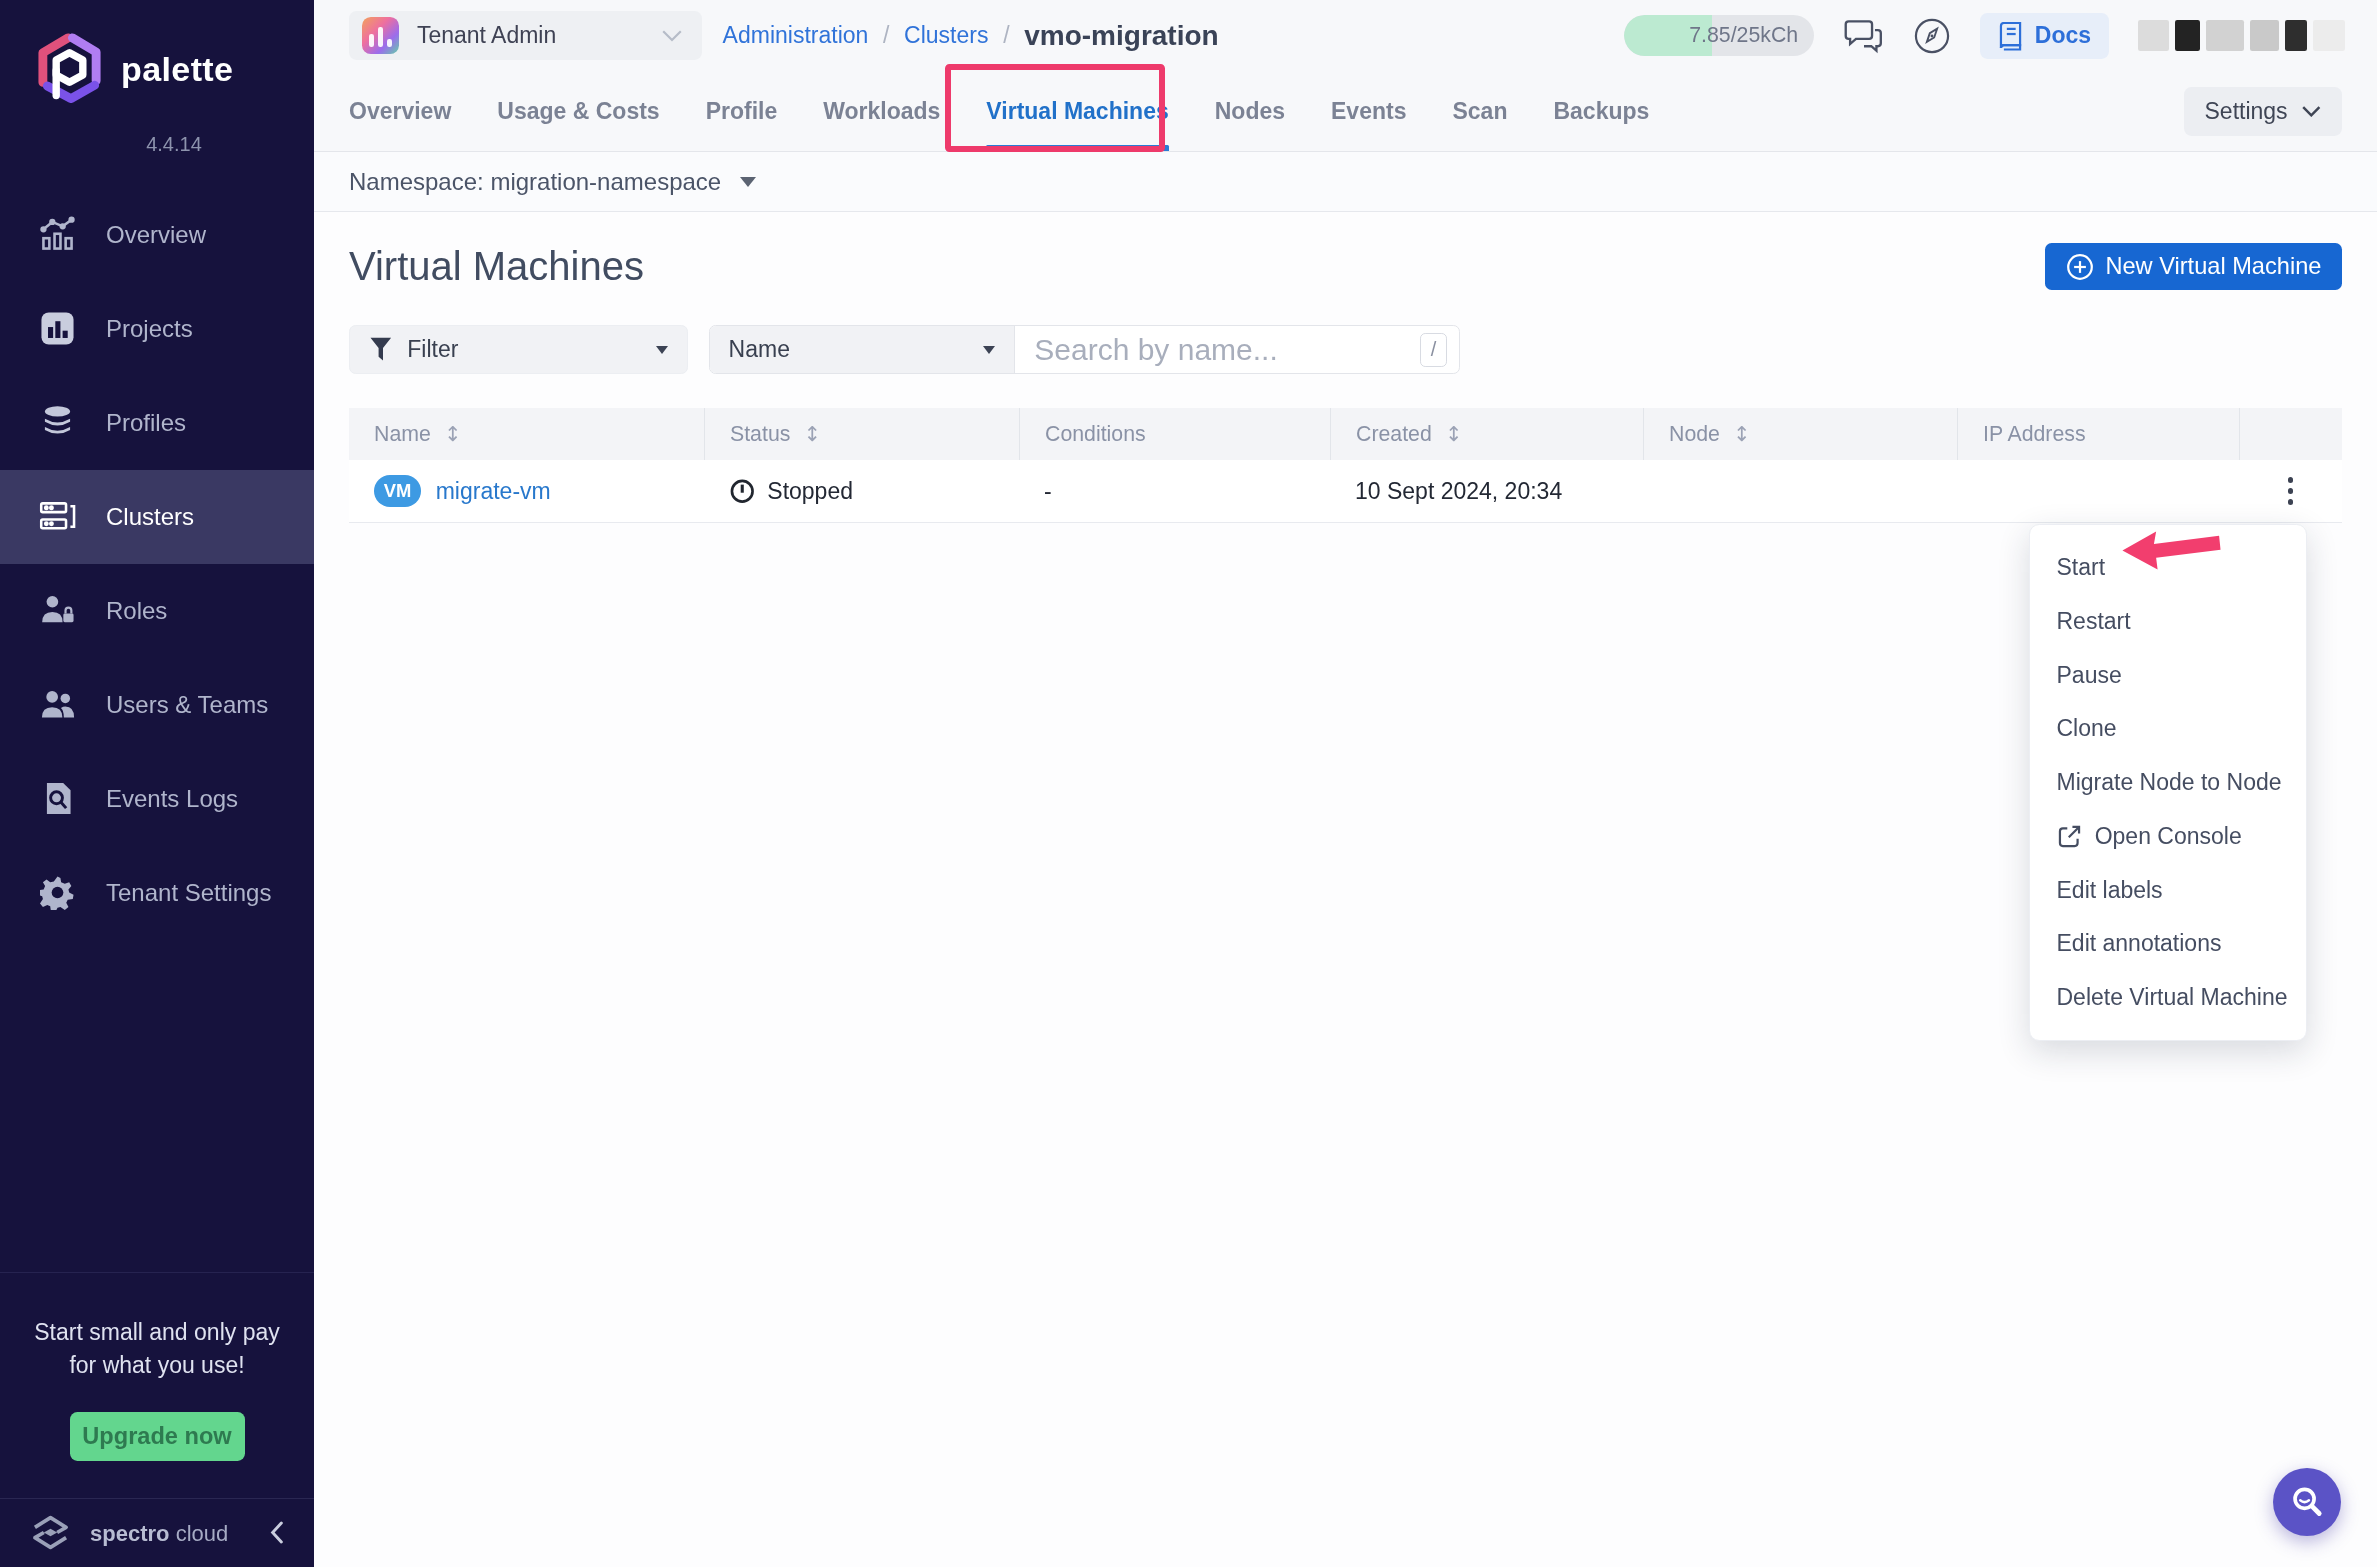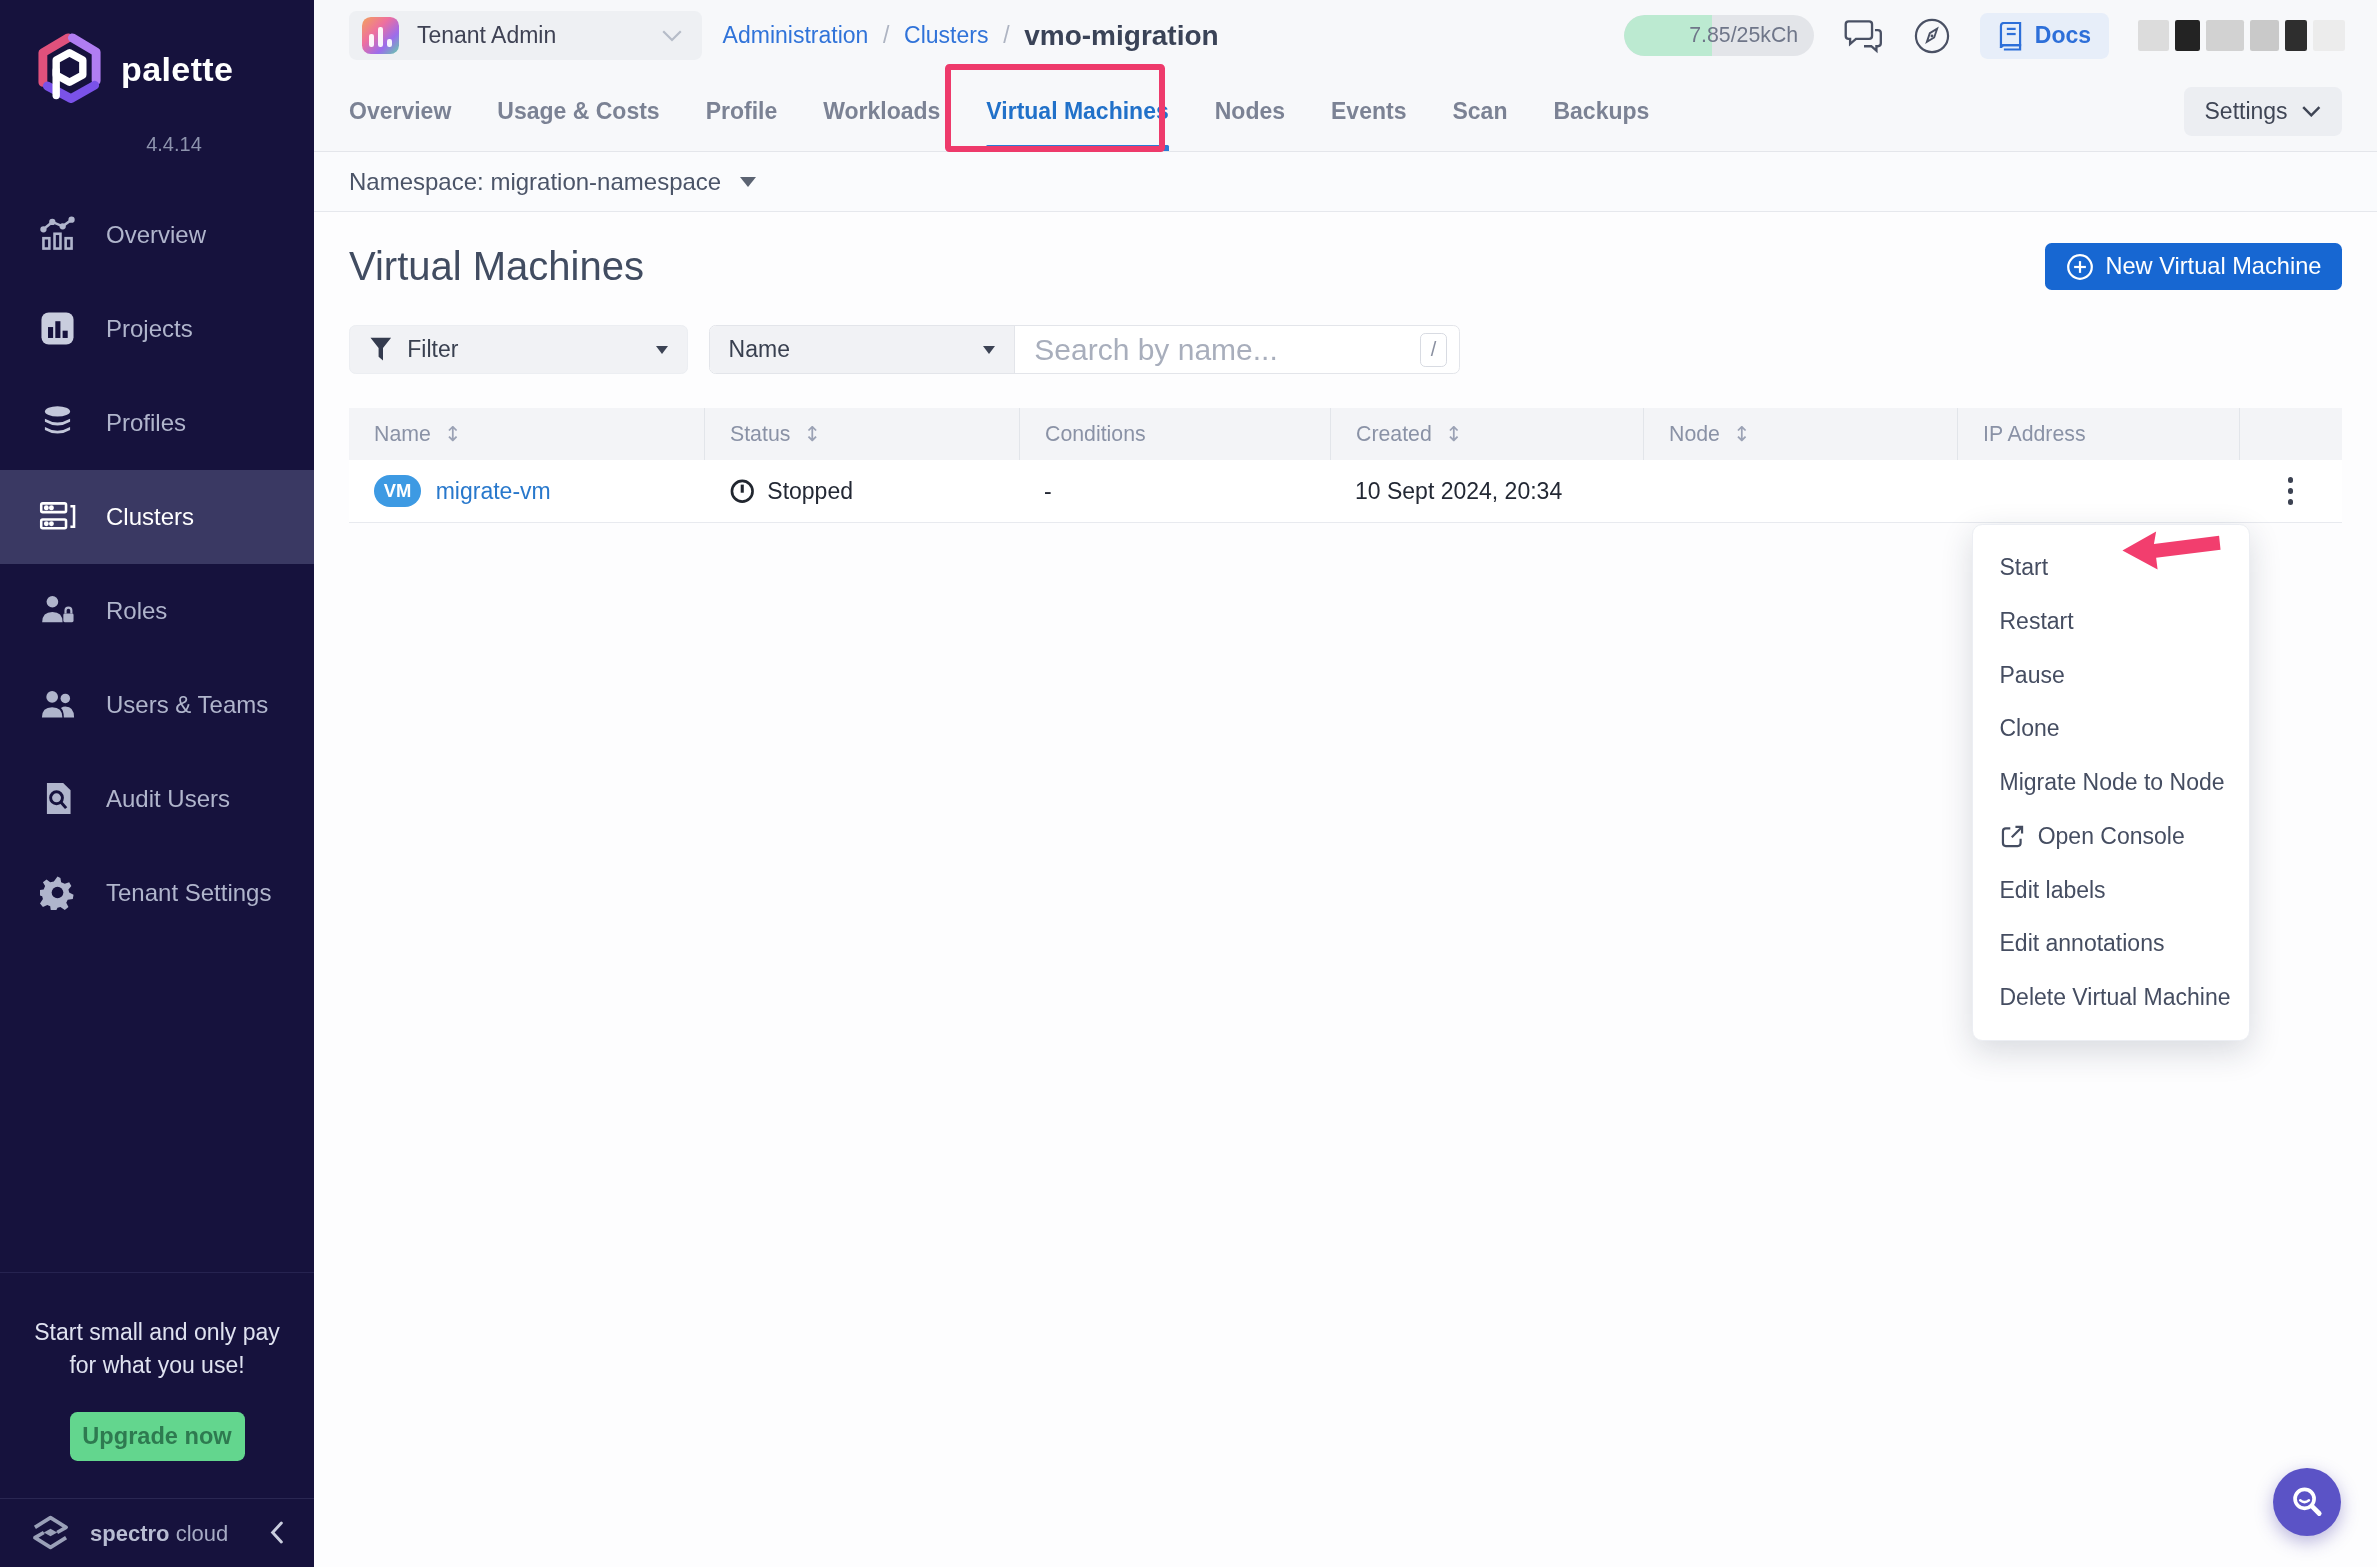--- a/index.html
+++ b/index.html
@@ -85,21 +85,21 @@
   .c-name { width:355px; } .c-status { width:315px; } .c-cond { width:311px; }
   .c-created { width:313px; } .c-node { width:314px; } .c-ip { width:282px; }
   .c-actions { flex:1; justify-content:center; padding-left:0; }
   .vm-badge { width:47px; height:32px; border-radius:16px; background:#3d9ae3; color:#ffffff; font-size:18.4px; font-weight:700; display:flex; align-items:center; justify-content:center; }
   .vm-link { color:#2878cc; margin-left:14.7px; cursor:pointer; }
   .status-wrap { display:flex; align-items:center; gap:11.8px; }
   .kebab { display:flex; flex-direction:column; gap:5.2px; background:none; border:none; cursor:pointer; padding:7.4px; }
   .kebab i { width:5.9px; height:5.9px; border-radius:50%; background:#3c4252; display:block; }
 
   
-  .ctx-menu { position:absolute; left:1658px; top:524px; width:278px; height:517px; background:#ffffff; border:0.7px solid #eceef3; border-radius:10.3px; box-shadow:0 10.3px 32px rgba(25,35,65,0.16); z-index:20; display:flex; flex-direction:column; justify-content:space-between; padding:19px 0; }
+  .ctx-menu { position:absolute; left:1715px; top:524px; width:278px; height:517px; background:#ffffff; border:0.7px solid #eceef3; border-radius:10.3px; box-shadow:0 10.3px 32px rgba(25,35,65,0.16); z-index:20; display:flex; flex-direction:column; justify-content:space-between; padding:19px 0; }
   .ctx-item { height:47px; display:flex; align-items:center; padding-left:26.5px; gap:13.2px; color:#454d61; font-size:23px; cursor:pointer; white-space:nowrap; }
 
   
   .annot-rect { position:absolute; left:631px; top:64px; width:220px; height:88px; border:6.6px solid #ee3a6b; border-radius:4.4px; z-index:30; pointer-events:none; }
   .annot-arrow { position:absolute; left:1808px; top:530px; z-index:30; pointer-events:none; }
 
   
   .fab-search { position:absolute; left:1959px; top:1468px; width:68px; height:68px; border-radius:50%; background:#5b53c6; border:none; display:flex; align-items:center; justify-content:center; box-shadow:0 5.9px 17.7px rgba(60,50,160,0.35); cursor:pointer; z-index:15; }
 </style>
 </head>
@@ -198,21 +198,21 @@
         <span class="nv-label">Users &amp; Teams</span>
       </div>
       <div class="nav-item">
         <span class="nv-icon">
           <svg width="34" height="37" viewBox="0 0 46 50" fill="none" stroke="#b0b5cc" stroke-width="3.5">
             <path d="M8,4 h22 l10,10 v32 h-32 z" fill="#b0b5cc" stroke="none"></path>
             <circle cx="21" cy="24" r="8" stroke="#16123d" stroke-width="4" fill="none"></circle>
             <line x1="27" y1="30" x2="34" y2="38" stroke="#16123d" stroke-width="4"></line>
           </svg>
         </span>
-        <span class="nv-label">Audit Users</span>
+        <span class="nv-label">Events Logs</span>
       </div>
       <div class="nav-item">
         <span class="nv-icon">
           <svg width="35" height="35" viewBox="0 0 48 48" fill="#b0b5cc">
             <path d="M24,2 l4,2 l1,6 l5,2 l6,-2 l3,5 l-4,5 l1,4 l6,3 l-1,6 l-7,1 l-2,4 l3,6 l-5,4 l-6,-4 l-4,1 l-3,6 l-6,-1 l-1,-7 l-4,-2 l-6,3 l-4,-5 l4,-6 l-1,-4 l-6,-2 l1,-6 l7,-1 l2,-5 l-3,-5 l5,-4 l5,4 l5,-1 z"></path>
             <circle cx="24" cy="24" r="8" fill="#16123d"></circle>
           </svg>
         </span>
         <span class="nv-label">Tenant Settings</span>
       </div>

